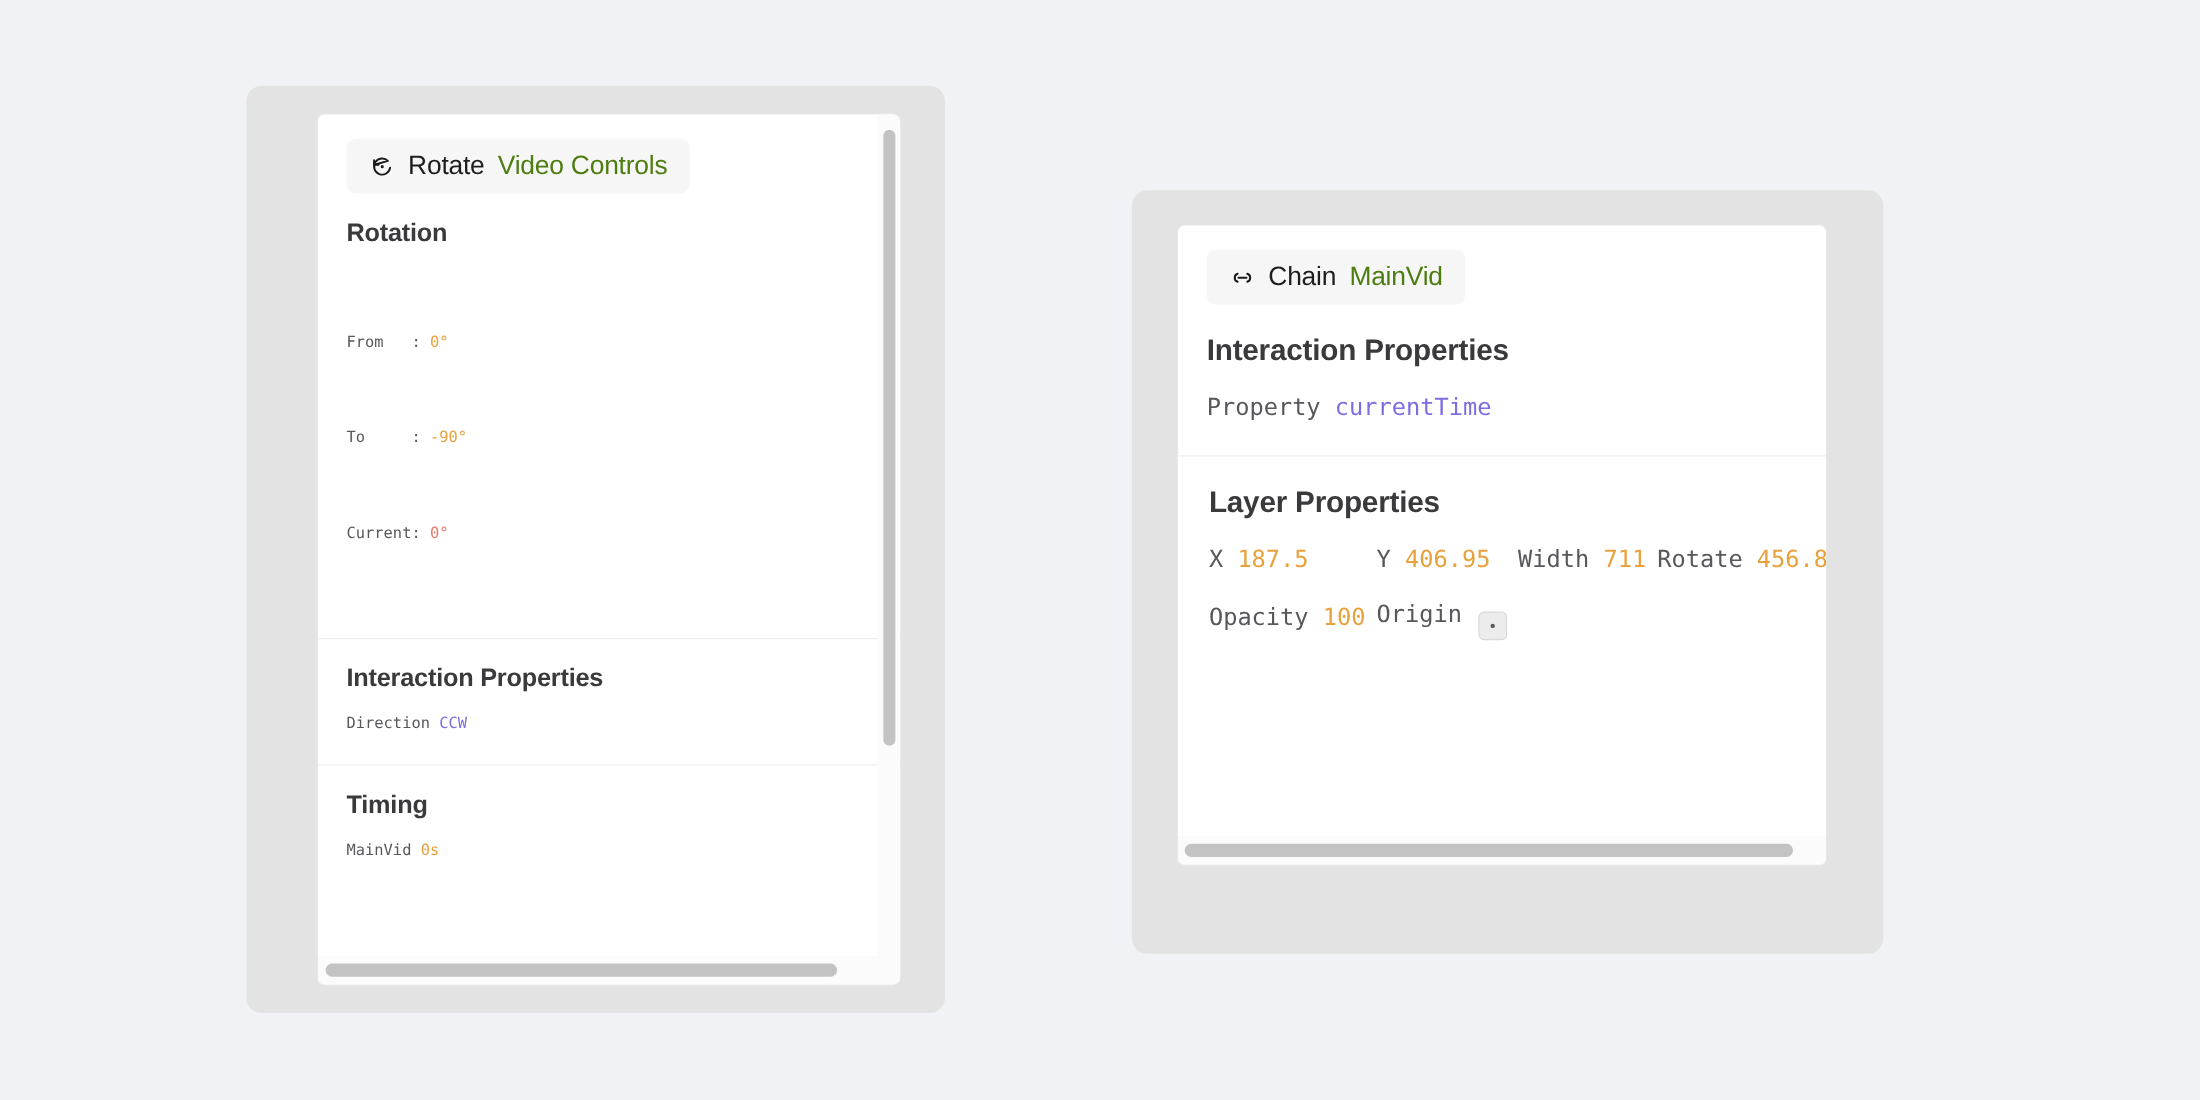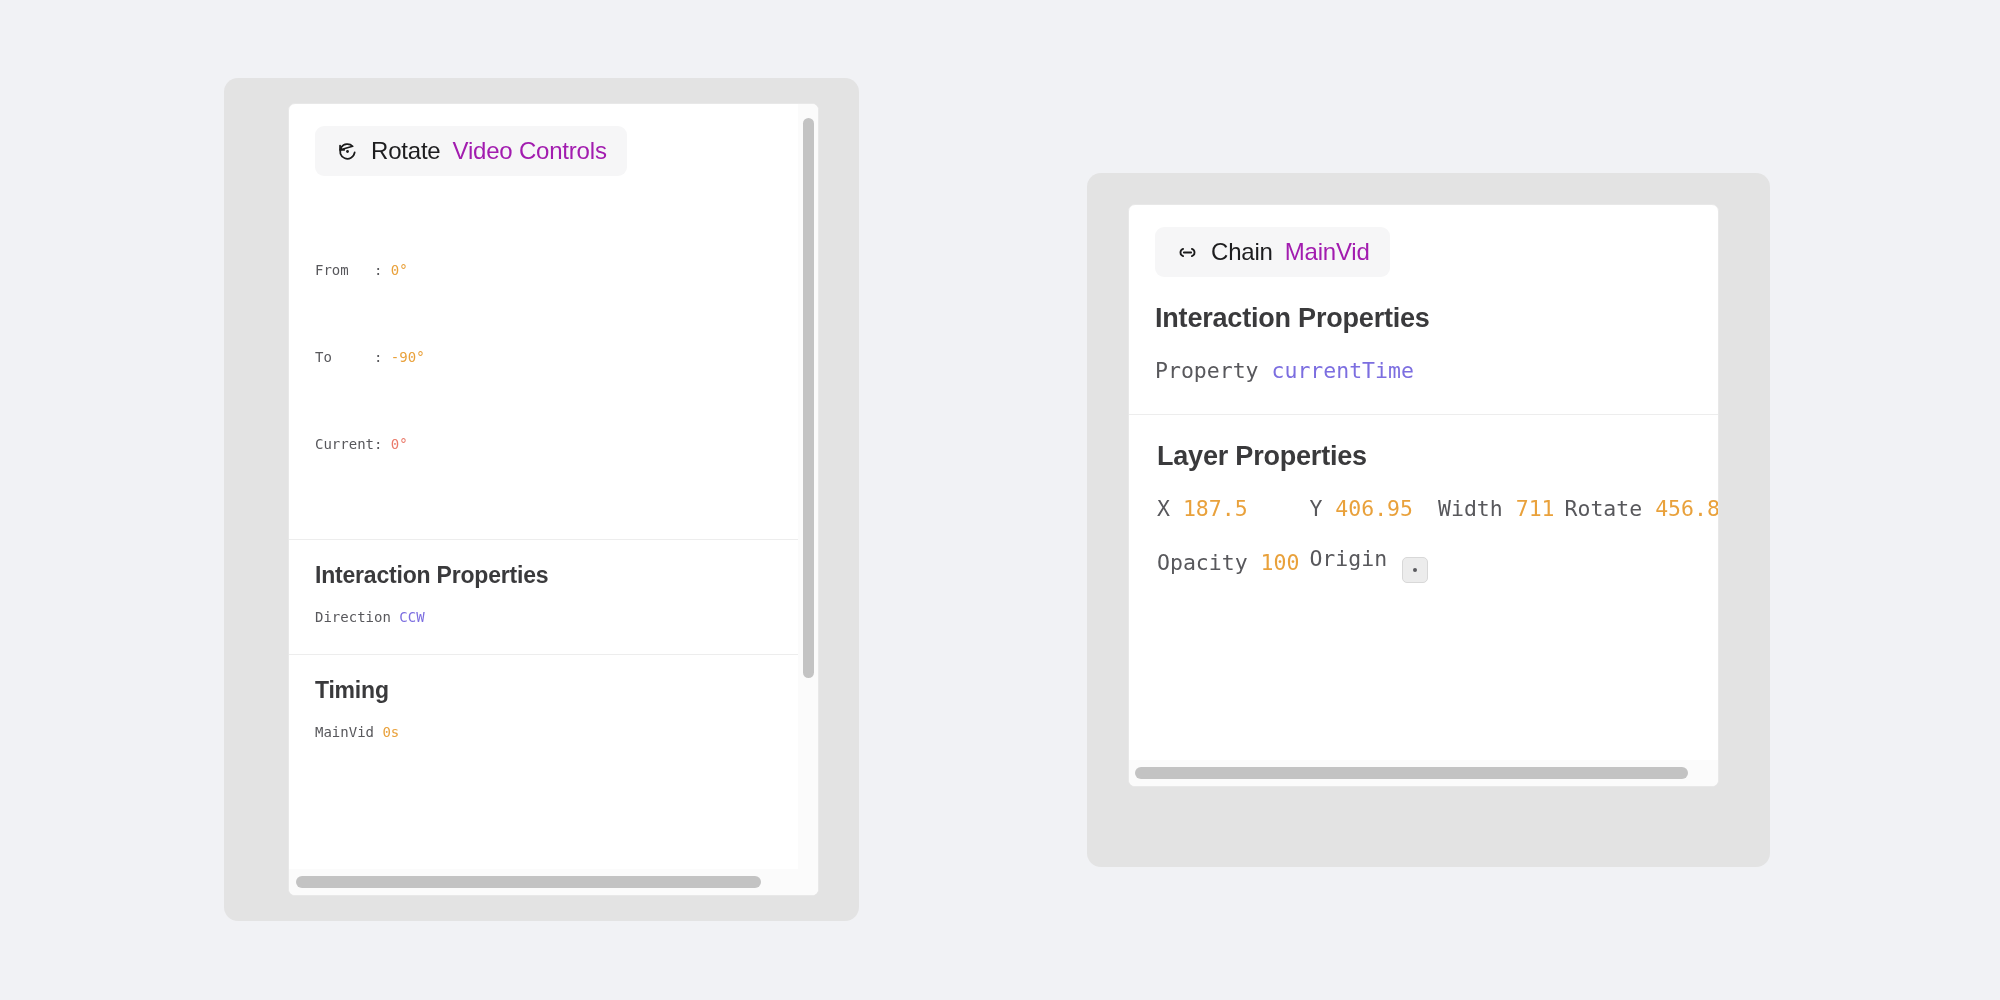--- a/index.html
+++ b/index.html
@@ -13,21 +13,21 @@
   }
   .stage { position: relative; width: 2000px; height: 1000px; }
 
   
   .panel-wrap {
     position: absolute;
     background: #e3e3e3;
     border-radius: 14px;
   }
   #wrap-rotate { left: 224px; top: 78px; width: 635px; height: 843px; }
-  #wrap-chain  { left: 1087px; top: 173px; width: 683px; height: 694px; }
+  #wrap-chain  { left: 1029px; top: 173px; width: 683px; height: 694px; }
 
   
   .card {
     position: absolute;
     background: #ffffff;
     border: 1px solid #e8e8e8;
     border-radius: 7px;
     overflow: hidden;
   }
   #card-rotate { left: 64px; top: 25px; width: 531px; height: 793px; }
@@ -62,21 +62,21 @@
   .chip-title {
     font-size: 24px;
     font-weight: normal;
     color: #1d1d1f;
     letter-spacing: -0.2px;
     white-space: nowrap;
   }
   .chip-sub {
     font-size: 24px;
     font-weight: normal;
-    color: #a21caf;
+    color: #4d7c0f;
     letter-spacing: -0.2px;
     white-space: nowrap;
   }
 
   
   .section { padding: 26px 26px 26px 26px; }
   .section + .section { border-top: 1px solid #ededed; padding-left: 28px; }
   #card-rotate .section { padding: 22px 26px 22px 26px; }
 
   .section-title {
@@ -176,20 +176,21 @@
                 <path d="M20.2 13.1a8.4 8.4 0 1 1-2.3-7.1L3.9 10"></path>
                 <circle cx="12" cy="12" r="1.6" fill="currentColor" stroke="none"></circle>
               </svg>
             </span>
             <span class="chip-title">Rotate</span>
             <span class="chip-sub">Video Controls</span>
           </div>
         </div>
 
         <div class="section">
+          <div class="section-title">Rotation</div>
           <div class="mono">
             <div class="kv-row"><span>From   : </span><span class="v-orange">0°</span></div>
             <div class="kv-row"><span>To     : </span><span class="v-orange">-90°</span></div>
             <div class="kv-row"><span>Current: </span><span class="v-salmon">0°</span></div>
           </div>
         </div>
 
         <div class="section">
           <div class="section-title">Interaction Properties</div>
           <div class="mono prop-row"><span>Direction </span><span class="v-purple">CCW</span></div>

